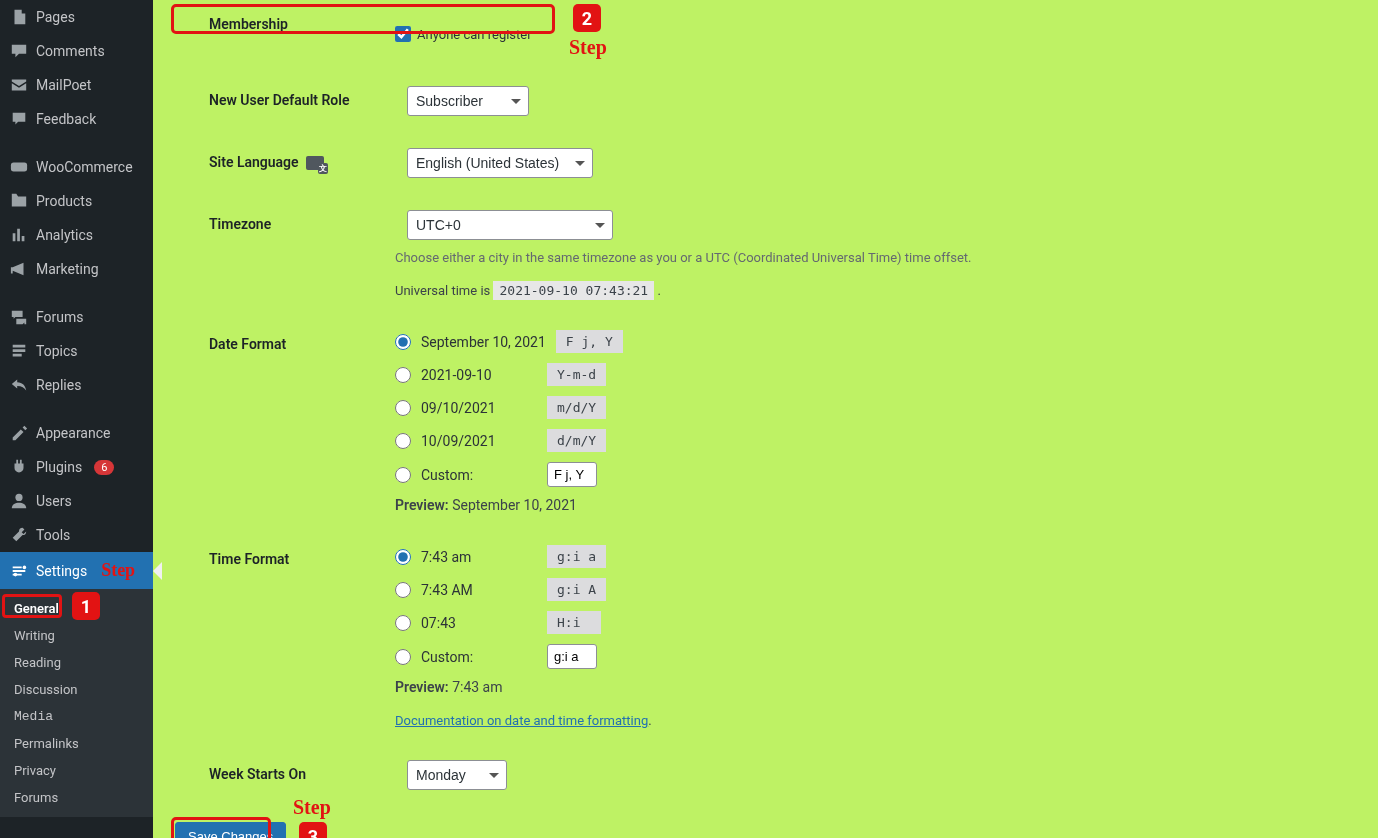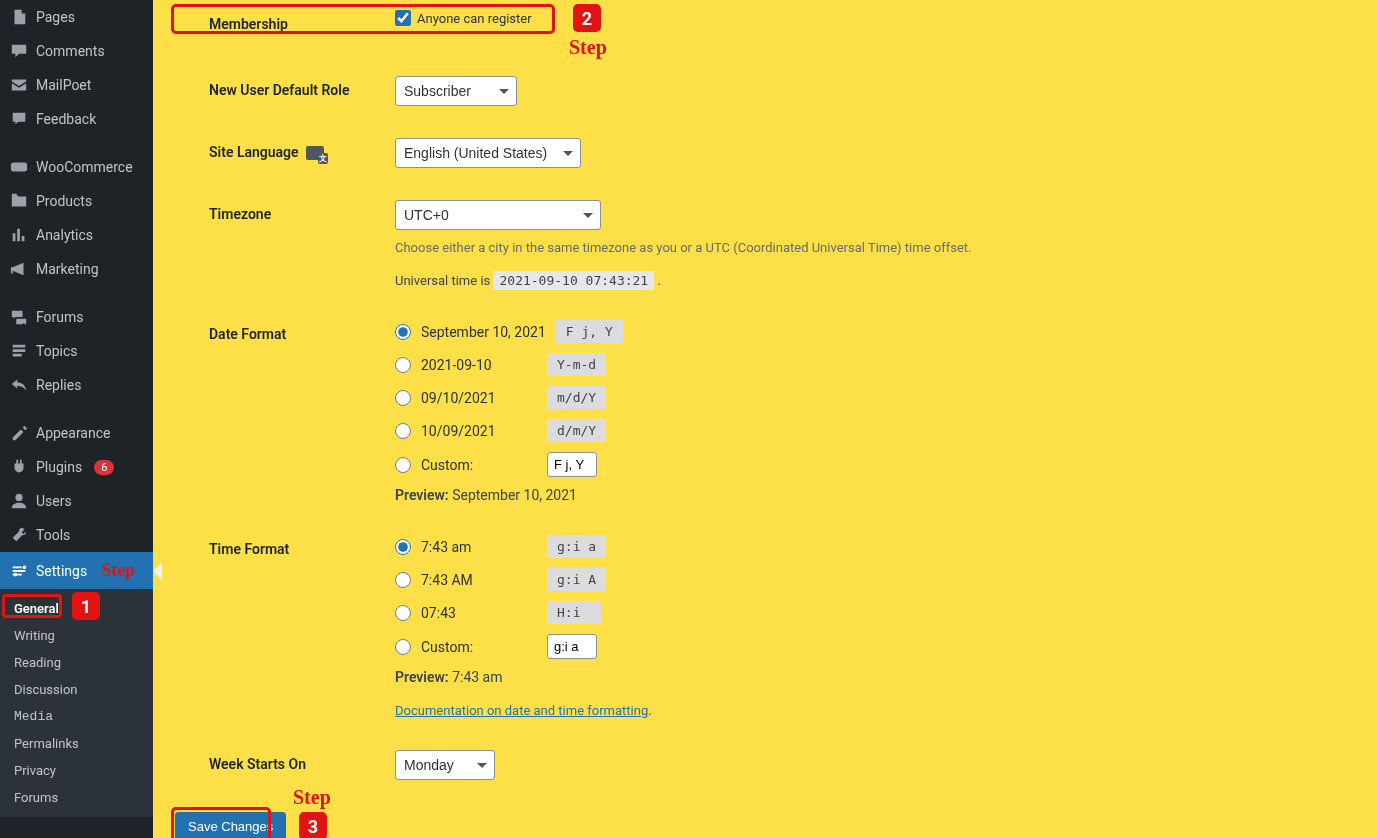--- a/index.html
+++ b/index.html
@@ -1,40 +1,40 @@
 <!DOCTYPE html>
 <html><head>
 <meta charset="utf-8">
 <style>
 * { margin:0; padding:0; box-sizing:border-box; }
 body { font-family:-apple-system,BlinkMacSystemFont,"Segoe UI",Roboto,sans-serif; font-size:13px; color:#3c434a; background:#f0f0f1; overflow-x:hidden; }
-.wrap { display:flex; width:1378px; height:838px; background:#fde047; }
+.wrap { display:flex; width:1378px; height:838px; background:#bef264; }
 
 .sidebar { width:153px; background:#1d2327; color:#c3c4c7; flex:0 0 153px; font-size:14px; }
 .menu-item { display:flex; align-items:center; padding:8px 10px; color:#c3c4c7; cursor:pointer; gap:8px; }
 .menu-item.active { background:#2271b1; color:#fff; position:relative; }
 .menu-item.active::after { content:""; position:absolute; right:-9px; top:50%; margin-top:-9px; border:9px solid transparent; border-right-color:#f0f0f1; }
 .menu-icon { width:18px; height:18px; display:flex; align-items:center; justify-content:center; fill:rgba(240,246,252,0.6); }
 .menu-item.active .menu-icon { fill:#fff; }
 .submenu { background:#2c3338; padding:6px 0; }
 .submenu-item { padding:6px 14px; color:#c3c4c7; font-size:13px; cursor:pointer; }
 .submenu-item.current { color:#fff; font-weight:600; }
 .badge { background:#d63638; color:#fff; border-radius:10px; padding:1px 7px; font-size:11px; margin-left:4px; }
 .sep { height:14px; }
 
 .content { flex:1; padding:4px 22px 22px 22px; position:relative; }
 .form-row { display:flex; align-items:flex-start; margin-bottom:32px; }
 .form-label { width:220px; font-weight:600; color:#1d2327; padding-top:6px; font-size:14px;padding-left:34px; }
 .form-field { flex:1; }
-.checkbox-row { display:flex; align-items:center; gap:6px; color:#2c3338; }
+.checkbox-row { display:flex; align-items:center; gap:6px; color:#2c3338;margin-top:16px; }
 .checkbox-row input[type=checkbox] { accent-color:#2271b1; width:16px; height:16px; }
 select, input.text { background:#fff; border:1px solid #8c8f94; border-radius:3px; padding:0 24px 0 8px; height:30px; font-size:14px; color:#2c3338; }
 .select-wrap { position:relative; display:inline-block; }
 .select-wrap::after { content:""; position:absolute; right:8px; top:50%; margin-top:-2px; border:5px solid transparent; border-top-color:#555; pointer-events:none; }
-select { appearance:none; -webkit-appearance:none; -moz-appearance:none; }
+select { appearance:none;margin-left:12px; -webkit-appearance:none; -moz-appearance:none; }
 .lang-icon { display:inline-block; margin-left:4px; width:18px; height:14px; background:#50575e; border-radius:2px; position:relative; vertical-align:middle; }
 .lang-icon::after { content:"文"; position:absolute; bottom:-4px; right:-4px; font-size:8px; color:#fff; background:#50575e; padding:0 1px; border-radius:2px; }
 .help { color:#646970; margin-top:10px; font-size:13px; }
 .code { font-family:Consolas,Monaco,monospace; background:#e7e7e7; padding:2px 6px; font-size:13px; color:#3c434a; }
 .radio-row { display:flex; align-items:center; gap:10px; margin-bottom:10px; }
 .radio-row input[type=radio] { accent-color:#2271b1; width:16px; height:16px; }
 .radio-label { min-width:116px; font-size:14px; color:#2c3338; }
 .format-code { font-family:Consolas,Monaco,monospace; background:#dcdcde; padding:4px 10px; font-size:13px; color:#3c434a; display:inline-block; min-width:54px; text-align:left; }
 input.custom-input { width:50px; border:1px solid #8c8f94; border-radius:3px; padding:4px 6px; font-size:13px; }
 .preview { font-size:14px; margin-top:6px; }

